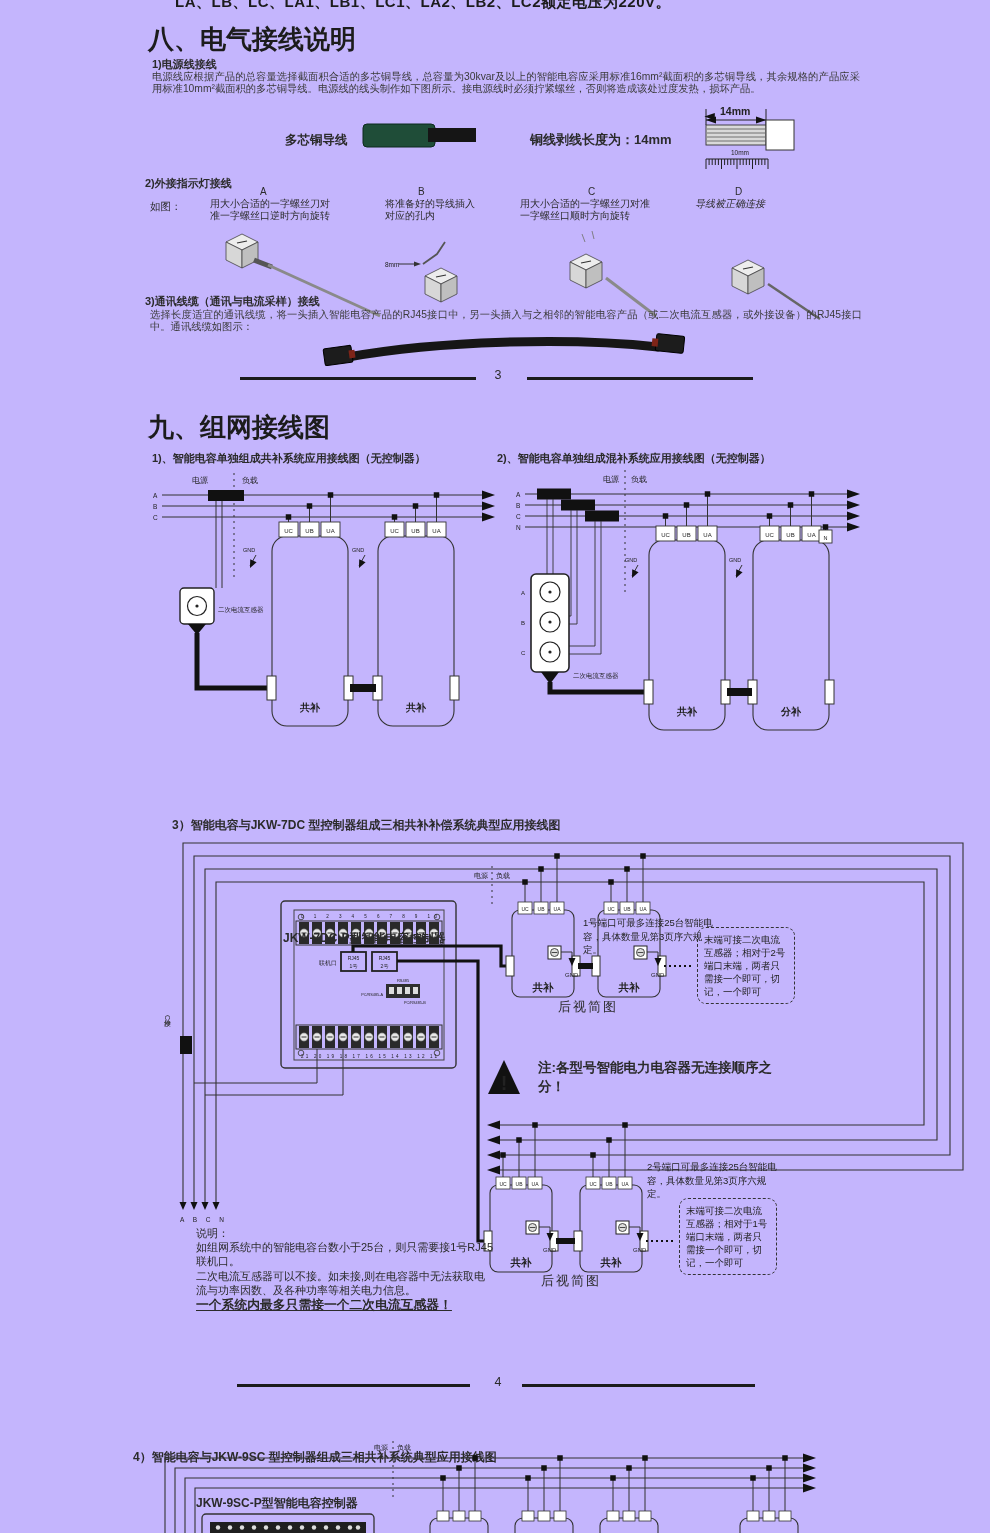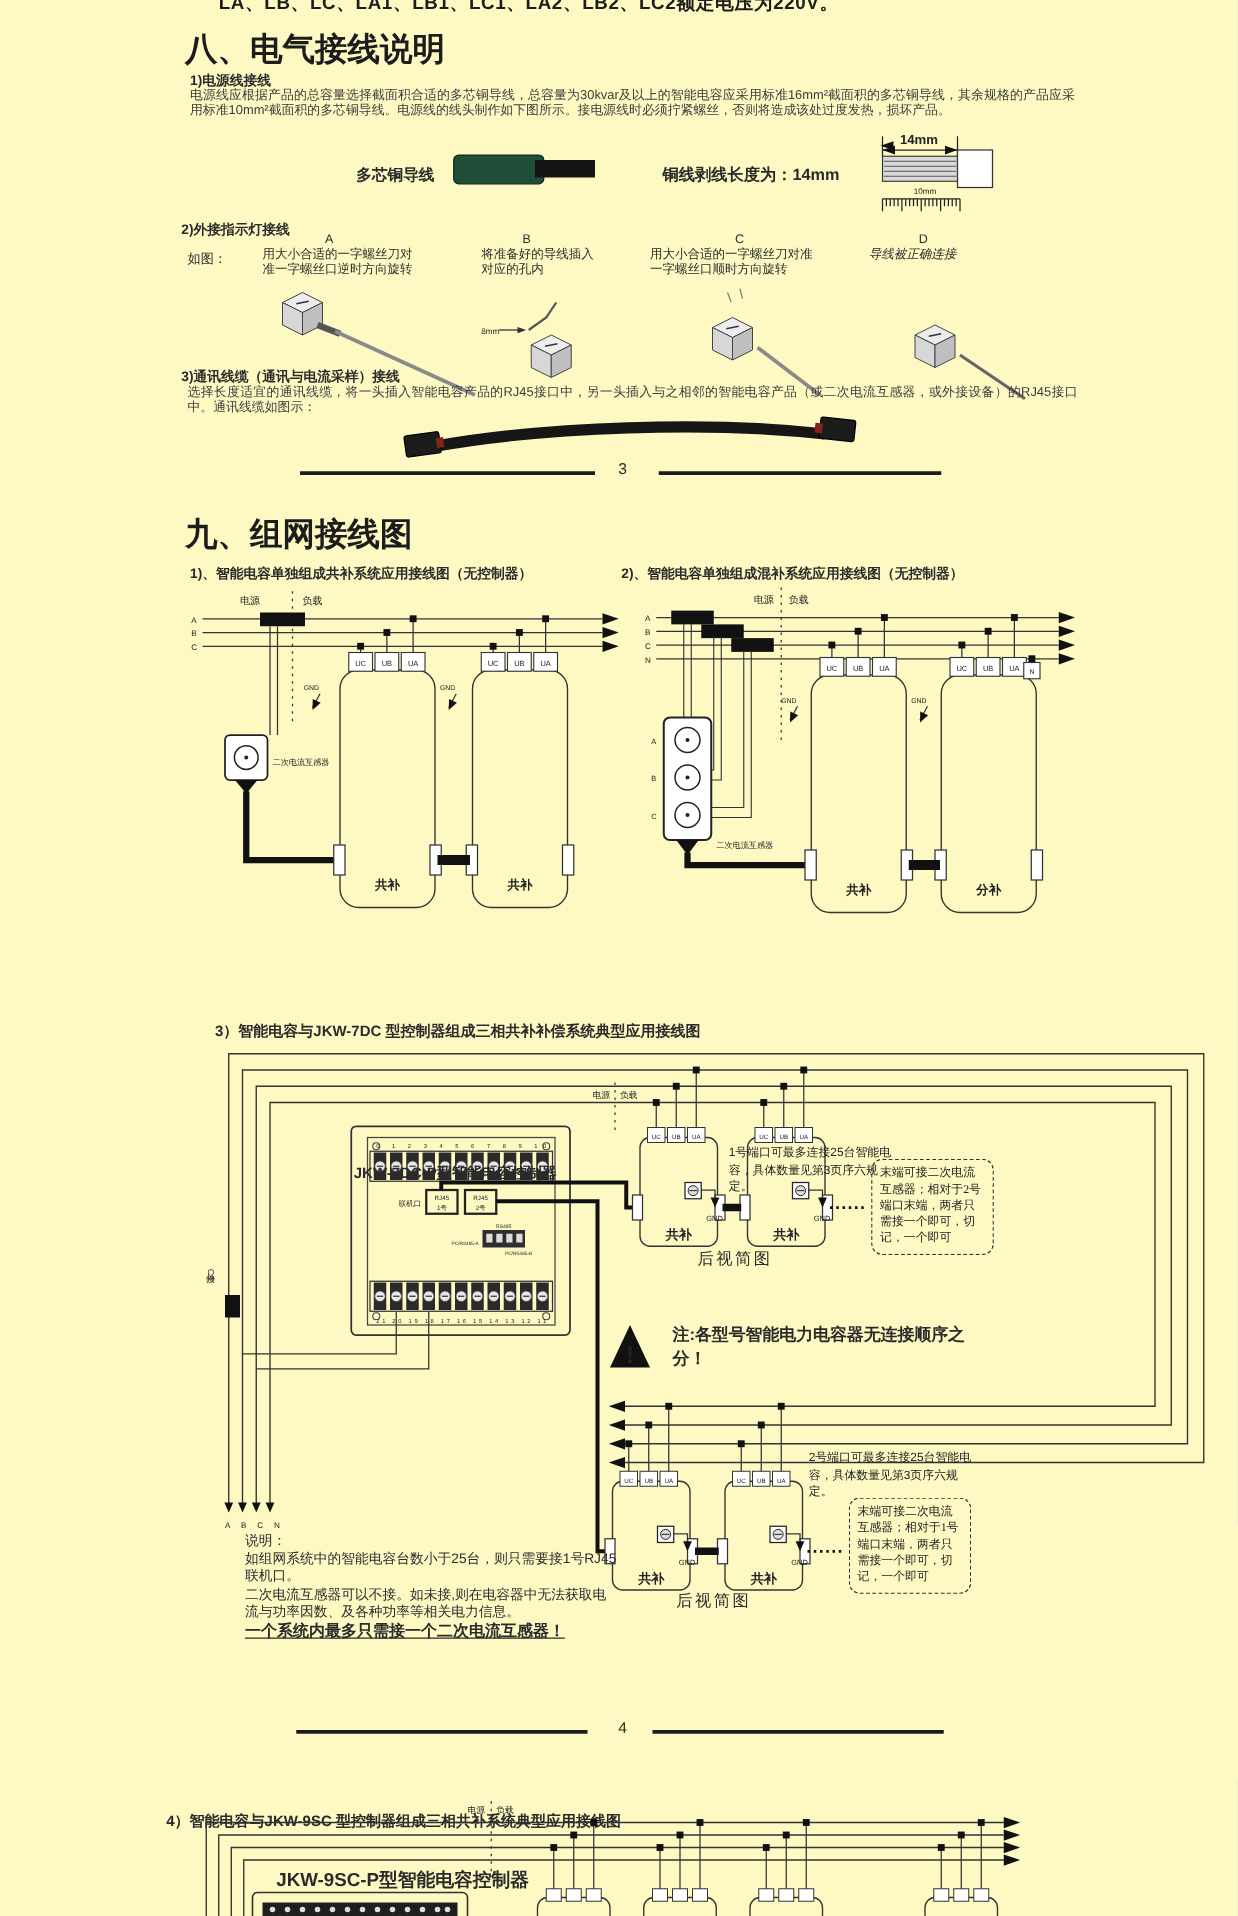--- a/index.html
+++ b/index.html
@@ -1,26 +1,26 @@
 <!DOCTYPE html>
 <html><head>
 <meta charset="utf-8">
 <style>
   html,body{margin:0;padding:0;background:#e9e9e7;}
-  #page{position:relative;width:990px;height:1533px;background:#fef9c3;overflow:hidden;
+  #page{position:relative;width:990px;height:1533px;background:#c4b5fd;overflow:hidden;
         font-family:"Liberation Sans","DejaVu Sans",sans-serif;color:#2b2b2b;}
   .abs{position:absolute;}
   .b{font-weight:bold;}
   .ink{color:#1c1c1c;}
   .bar{position:absolute;height:3px;background:#1c1c1c;}
   .just{text-align:justify;}
   svg{position:absolute;overflow:visible;}
   svg text{font-family:"Liberation Sans","DejaVu Sans",sans-serif;fill:#222;}
   .dashbox{position:absolute;border:1.5px dashed #333;border-radius:9px;padding:5px 6px;
-           font-size:9.5px;line-height:13px;color:#222;background:transparent;font-family:Liberation Serif, serif;}
+           font-size:9.5px;line-height:13px;color:#222;background:transparent;}
   .notetxt{position:absolute;font-size:9.5px;line-height:13.5px;color:#222;}
 </style>
 </head>
 <body>
 
 <div id="page">
 
   <svg width="0" height="0">
     <defs>
       <g id="term">
@@ -507,15 +507,15 @@
       <circle cx="136" cy="89.5" r="2.2" fill="#ddd"></circle>
       <circle cx="148" cy="89.5" r="2.2" fill="#ddd"></circle>
       <circle cx="160" cy="89.5" r="2.2" fill="#ddd"></circle>
       <circle cx="172" cy="89.5" r="2.2" fill="#ddd"></circle>
       <circle cx="184" cy="89.5" r="2.2" fill="#ddd"></circle>
       <circle cx="196" cy="89.5" r="2.2" fill="#ddd"></circle>
       <circle cx="208" cy="89.5" r="2.2" fill="#ddd"></circle>
       <circle cx="220" cy="89.5" r="2.2" fill="#ddd"></circle>
       <circle cx="228" cy="89.5" r="2.2" fill="#ddd"></circle>
   </svg>
-  <div class="abs b" style="left:221px;top:1495px;font-size:15px;">JKW-9SC-P型智能电容控制器</div>
+  <div class="abs b" style="left:196px;top:1495px;font-size:12px;">JKW-9SC-P型智能电容控制器</div>
 
 </div>
 
 </body></html>

